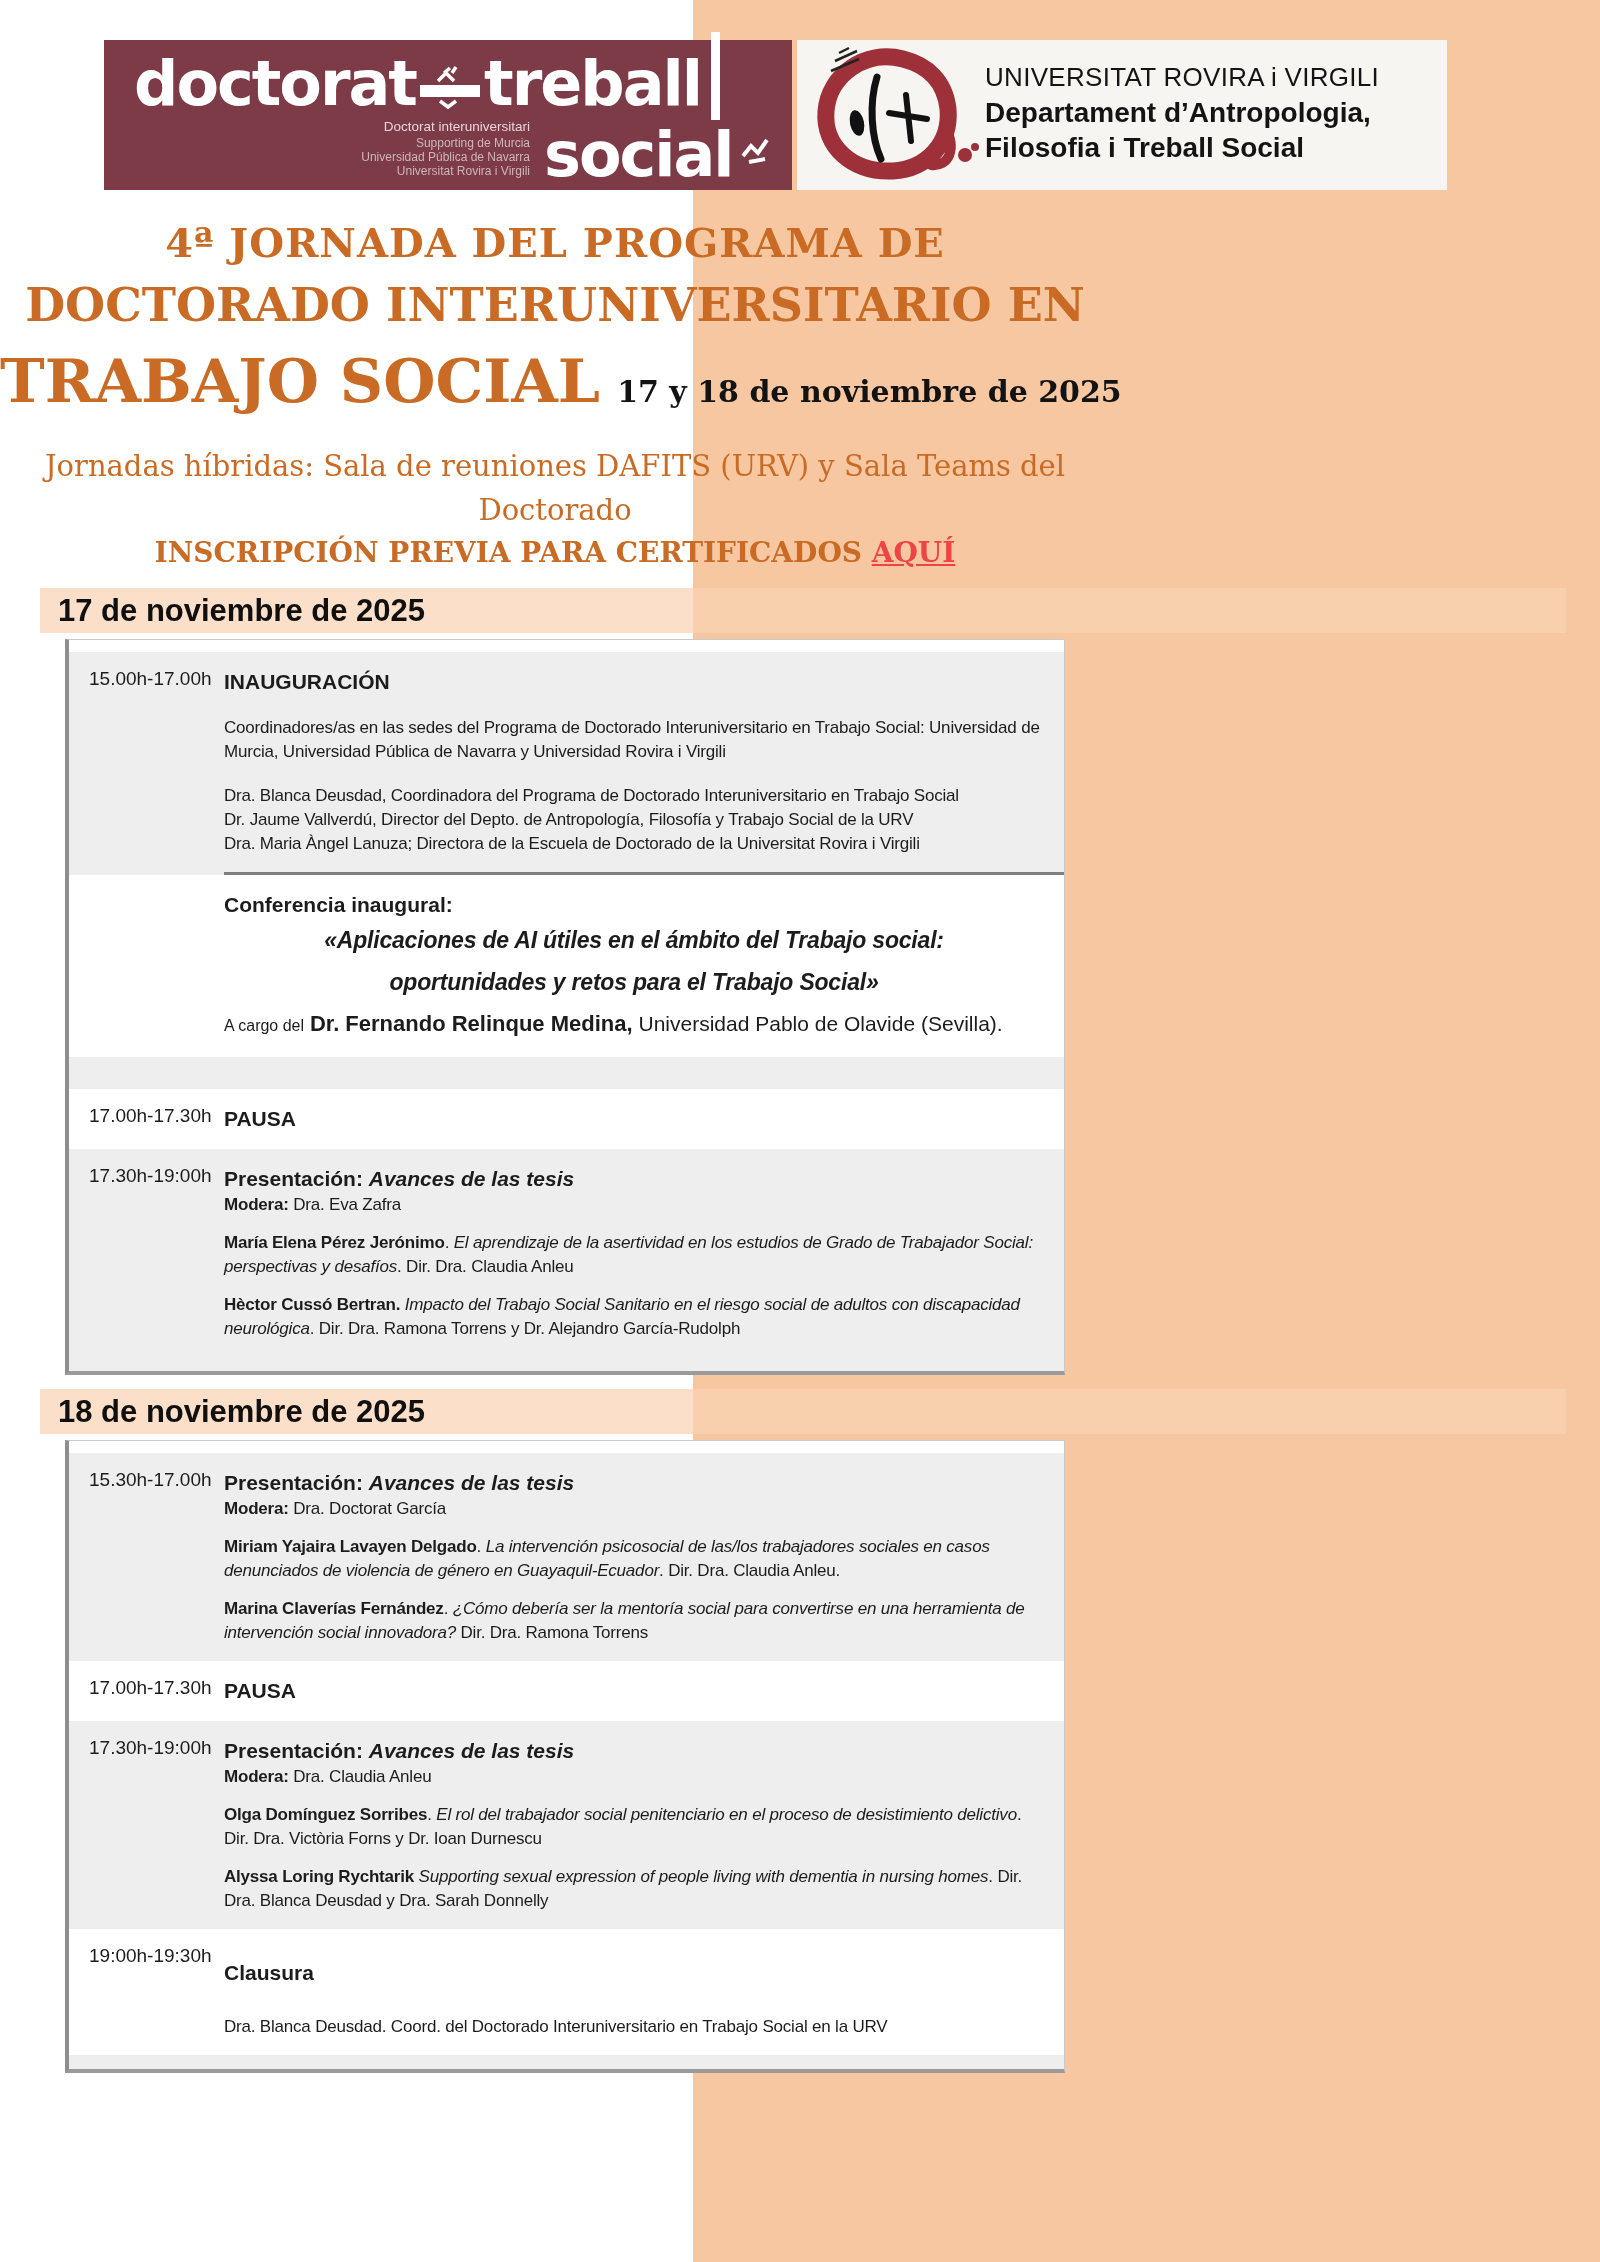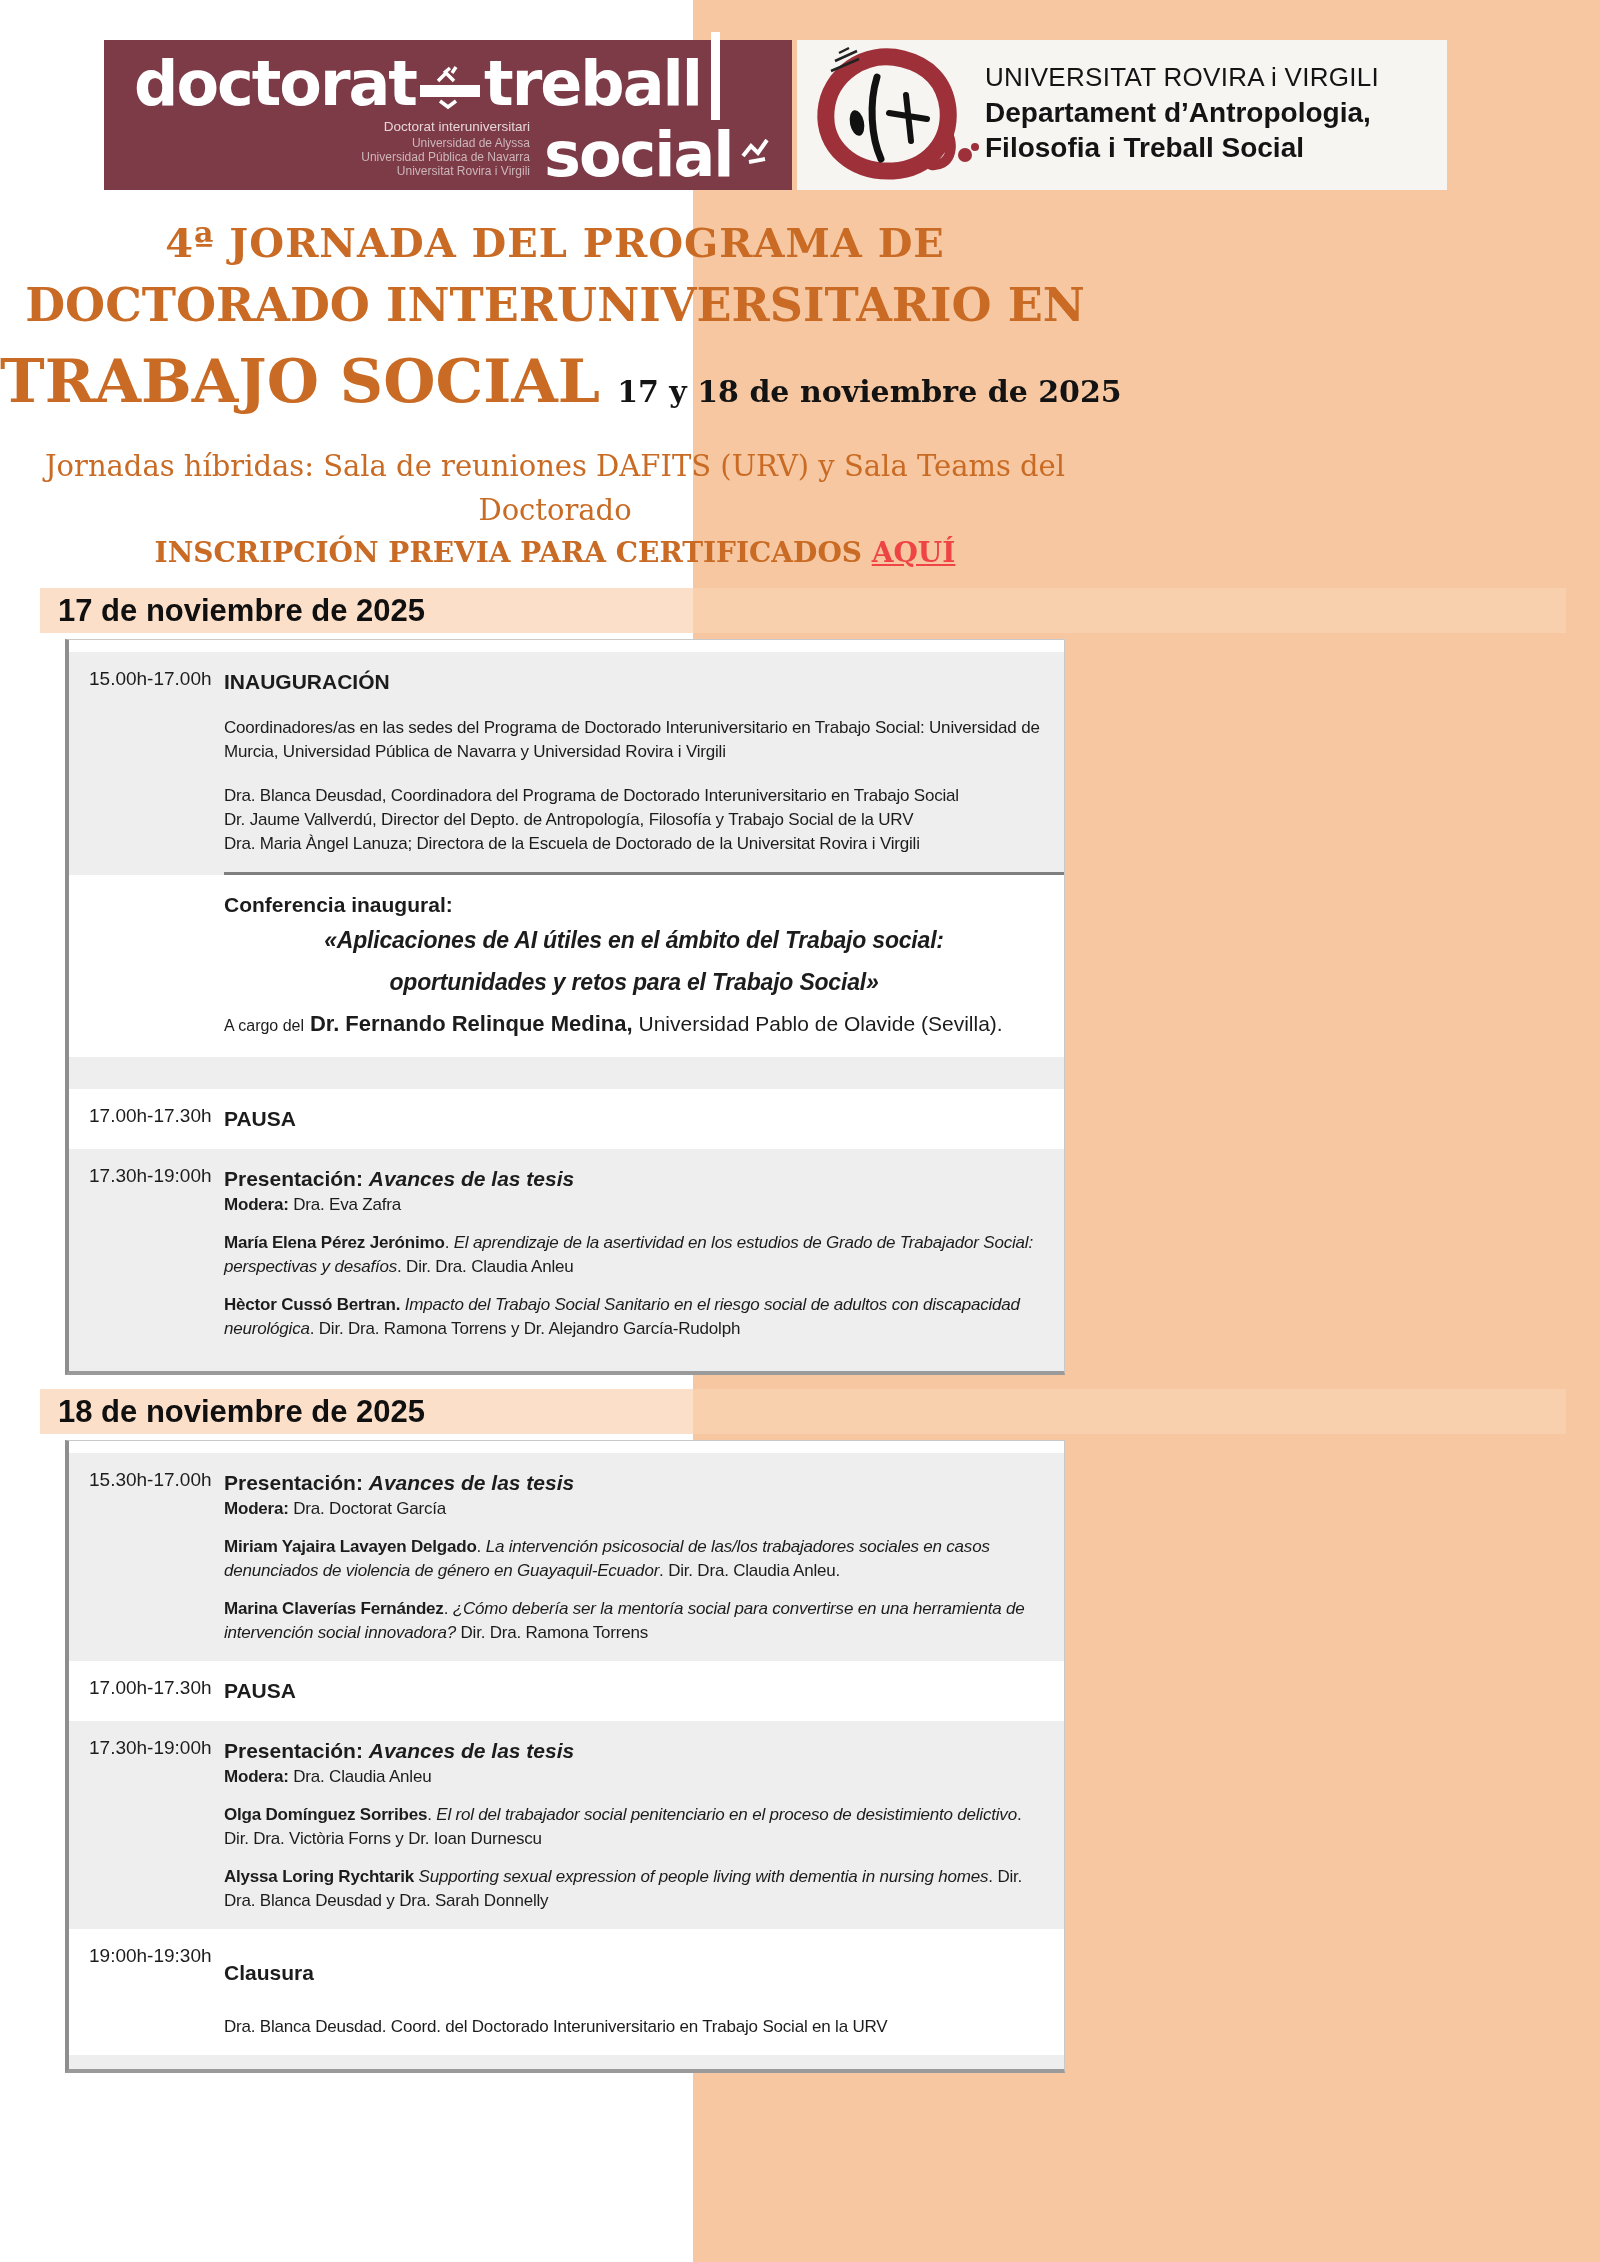--- a/index.html
+++ b/index.html
@@ -83,21 +83,21 @@
       <span>doctorat</span>
       <svg class="hs1" width="60" height="64" viewBox="0 0 60 64">
         <rect x="0" y="30" width="60" height="12" fill="#fff"></rect>
         <path d="M18 26 l8 -8 8 8 M24 18 l6 -5 M32 18 l4 -6 M20 46 l8 6 8 -6" stroke="#fff" stroke-width="3.5" fill="none"></path>
       </svg>
       <span>treball</span>
       <div class="lm-bar"></div>
     </div>
     <div class="lm-sub">
       <div class="s0">Doctorat interuniversitari</div>
-      <div>Universidad de Alyssa</div>
+      <div>Supporting de Murcia</div>
       <div>Universidad Pública de Navarra</div>
       <div>Universitat Rovira i Virgili</div>
     </div>
     <div class="lm-social">
       <span>social</span>
       <svg class="hs2" width="36" height="44" viewBox="0 0 36 44">
         <path d="M4 30 l8 -10 7 7 9 -13 M10 36 l16 -3" stroke="#fff" stroke-width="4" fill="none"></path>
       </svg>
     </div>
   </div>

